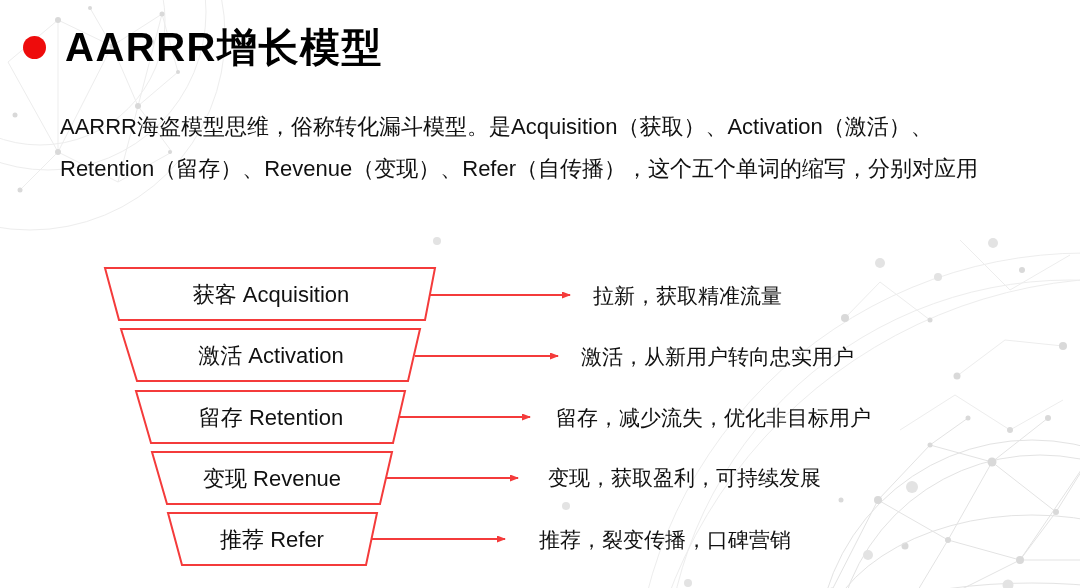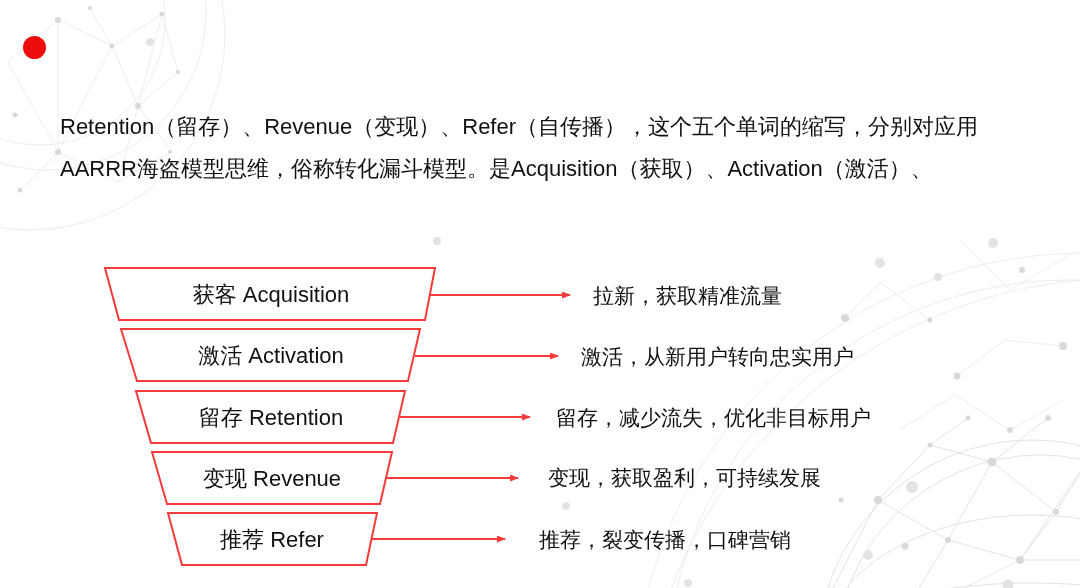--- a/index.html
+++ b/index.html
@@ -111,25 +111,26 @@
       <circle cx="1048" cy="418" r="3"></circle>
         <circle cx="968" cy="418" r="2.5"></circle>
       <circle class="soft" cx="912" cy="487" r="6"></circle>
         <circle class="soft" cx="1008" cy="585" r="5.5"></circle>
         <circle class="soft" cx="868" cy="555" r="5"></circle>
     </g>
   </svg>
 
   <header class="title-row">
     <span class="dot"></span>
+    <h1 class="title">AARRR增长模型</h1>
   </header>
 
   <div class="intro">
+    <p>AARRR海盗模型思维，俗称转化漏斗模型。是Acquisition（获取）、Activation（激活）、</p>
     <p>Retention（留存）、Revenue（变现）、Refer（自传播），这个五个单词的缩写，分别对应用</p>
-    <p>AARRR海盗模型思维，俗称转化漏斗模型。是Acquisition（获取）、Activation（激活）、</p>
   </div>
 
   <svg class="diagram" viewBox="0 0 1080 588">
     <defs>
       <marker id="arw" markerWidth="9" markerHeight="8" refX="8" refY="3.5" orient="auto" markerUnits="userSpaceOnUse">
         <path d="M0,0 L9,3.5 L0,7 Z" class="arrowhead"></path>
       </marker>
     </defs>
 
     <g>

